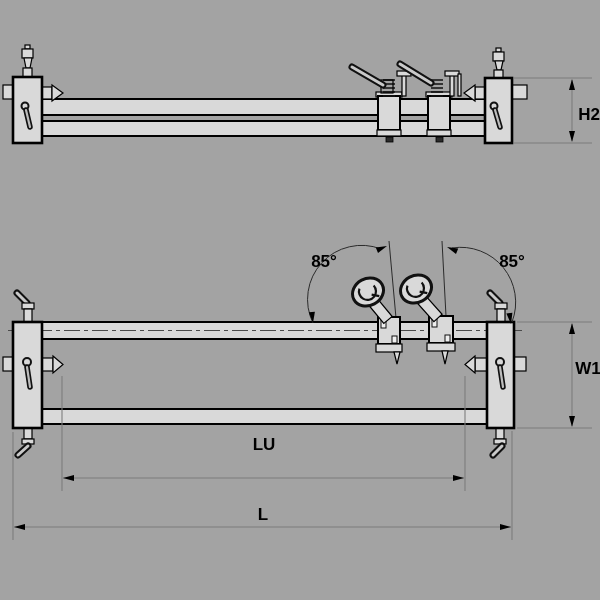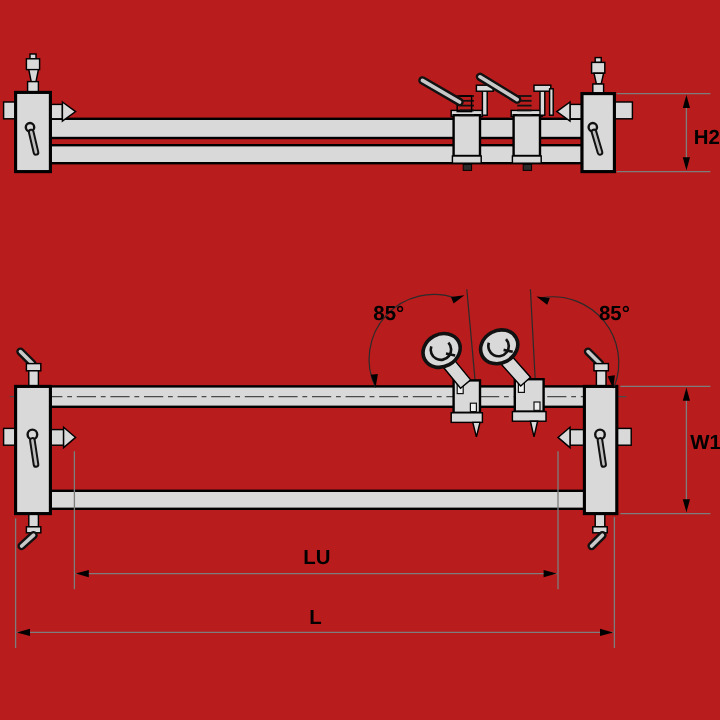--- a/index.html
+++ b/index.html
@@ -1,17 +1,17 @@
 <!DOCTYPE html>
 <html><head>
 <meta charset="utf-8">
 <style>
   html,body{margin:0;padding:0;background:#fff;}
   #canvas{
-    position:relative;width:600px;height:600px;background:#b91c1c;overflow:hidden;
+    position:relative;width:600px;height:600px;background:#a3a3a3;overflow:hidden;
     font-family:"Liberation Sans", sans-serif;
   }
   #drawing{position:absolute;left:0;top:0;}
   .part{fill:#d9d9d9;stroke:#000;stroke-width:2;}
   .part-heavy{fill:#d9d9d9;stroke:#000;stroke-width:2.6;}
   .part-thin{fill:#d9d9d9;stroke:#000;stroke-width:1.2;}
   .dark{fill:#2a2a2a;stroke:#000;stroke-width:0.8;}
   .dim{stroke:#7d7d7d;stroke-width:1.1;fill:none;}
   .arrow{fill:#000;stroke:none;}
   .ref{stroke:#2b2b2b;stroke-width:1;fill:none;}
@@ -221,15 +221,15 @@
       <polygon class="arrow" points="14,527 25,524 25,530"></polygon>
       <polygon class="arrow" points="511,527 500,524 500,530"></polygon>
     </g>
   </g>
 </svg>
 
   <div class="dim-label" style="left:574px;top:106px;width:30px;">H2</div>
   <div class="dim-label" style="left:304px;top:253px;width:40px;">85°</div>
   <div class="dim-label" style="left:492px;top:253px;width:40px;">85°</div>
   <div class="dim-label" style="left:573px;top:360px;width:30px;">W1</div>
-  <div class="dim-label" style="left:248px;top:456px;width:32px;">LU</div>
+  <div class="dim-label" style="left:248px;top:436px;width:32px;">LU</div>
   <div class="dim-label" style="left:250px;top:506px;width:26px;">L</div>
 </div>
 
 </body></html>

